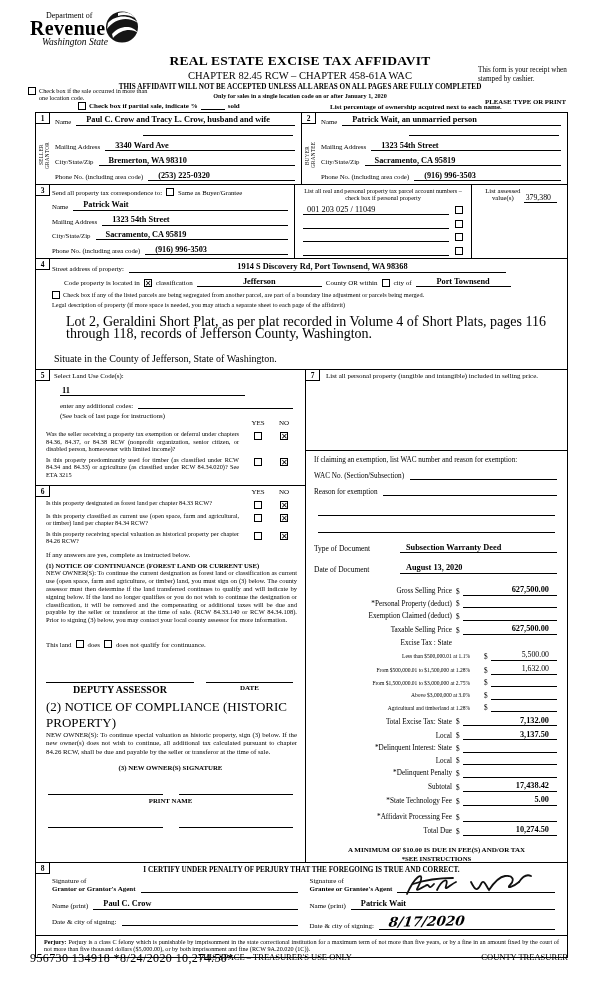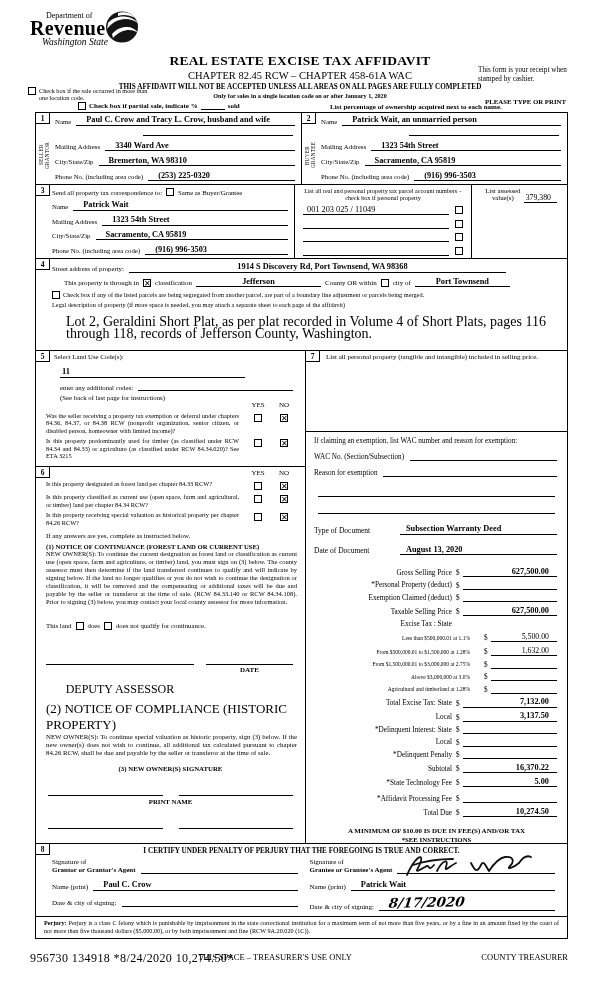--- a/index.html
+++ b/index.html
@@ -79,21 +79,21 @@
   .ynh span{width:26px;text-align:center}
   .qrow{display:flex;margin:3px 8px 0 10px}
   .qt{flex:1;font-size:6.3px;line-height:7.6px;text-align:justify;padding-right:6px}
   .qc{width:26px;display:flex;justify-content:center;align-items:flex-start;padding-top:2px;flex:none}
   .s6{border-top:1px solid #000;margin-top:6px;position:relative;padding-top:2px}
   .ifyes{font-size:6.8px;margin:6px 0 0 10px}
   .n1t{font-size:6.7px;font-weight:bold;margin:4px 8px 0 10px}
   .n1b{font-size:6.5px;line-height:7.9px;text-align:justify;margin:0 8px 0 10px}
   .landline{display:flex;align-items:center;gap:4px;font-size:6.8px;margin:16px 0 0 10px}
   .dep{display:flex;margin:34px 12px 0 10px;gap:12px}
-  .depa{flex:1.7;border-top:1px solid #000;text-align:center;font-size:12px;font-weight:normal;padding-top:17px}
+  .depa{flex:1.7;border-top:1px solid #000;text-align:center;font-size:10px;font-weight:bold;padding-top:1px}
   .depd{flex:1;border-top:1px solid #000;text-align:center;font-size:7px;font-weight:bold;padding-top:1px}
   .n2t{font-size:13px;font-weight:normal;margin:4px 8px 0 10px}
   .n2b{font-size:6.8px;line-height:8.2px;text-align:justify;margin:0 8px 0 10px}
   .sig3{font-size:6.8px;font-weight:bold;text-align:center;margin-top:8px}
   .sp{display:flex;gap:16px;margin:15px 12px 0}
   .sline{flex:1;border-bottom:1px solid #000;height:9px}
   .pn{font-size:6.8px;font-weight:bold;text-align:center;margin-top:2px}
 
   .s7head{position:relative;padding:2px 10px 0 20px;font-size:7px;line-height:8.6px;min-height:24px}
   .spacer7{height:56px}
@@ -293,35 +293,36 @@
       </div>
     </div>
 
     <div class="r3">
       <span class="numbox">4</span>
       <div class="addr fl">
         <span class="l">Street address of property:</span>
         <span class="f" style="text-align:center">1914 S Discovery Rd, Port Townsend, WA  98368</span>
       </div>
       <div class="located">
-        <span>This property is through in</span>
+        <span>Code property is located in</span>
         <span class="cb">✕</span>
         <span>classification</span>
         <span class="uval" style="width:125px">Jefferson</span>
         <span>County OR  within</span>
         <span class="cb"></span>
         <span>city of</span>
         <span class="uval" style="width:95px">Port Townsend</span>
       </div>
       <div class="seg">
         <span class="cb"></span>
         <span>Check box if any of the listed parcels are being segregated from another parcel, are part of a boundary line adjustment or parcels being merged.</span>
       </div>
       <div class="legal-label">Legal description of property (if more space is needed, you may attach a separate sheet to each page of the affidavit)</div>
       <div class="legal">Lot 2, Geraldini Short Plat, as per plat recorded in Volume 4 of Short Plats, pages 116 through 118, records of Jefferson County, Washington.</div>
+      <div class="situate">Situate in the County of Jefferson, State of Washington.</div>
     </div>
 
     <div class="r4">
 
       <div class="colL">
         <div class="s5head">
           <span class="numbox">5</span>
           <span>Select Land Use Code(s):</span>
         </div>
         <div class="code">11</div>
@@ -516,21 +517,21 @@
               <span class="mf"></span>
             </div>
           <div class="mrow">
               <span class="ml">*Delinquent Penalty</span>
               <span class="md">$</span>
               <span class="mf"></span>
             </div>
           <div class="mrow">
               <span class="ml">Subtotal</span>
               <span class="md">$</span>
-              <span class="mf">16,370.22</span>
+              <span class="mf">17,438.42</span>
             </div>
           <div class="mrow">
               <span class="ml">*State Technology Fee</span>
               <span class="md">$</span>
               <span class="mf">5.00</span>
             </div>
           <div class="mrow" style="margin-top:7px">
               <span class="ml">*Affidavit Processing Fee</span>
               <span class="md">$</span>
               <span class="mf"></span>

